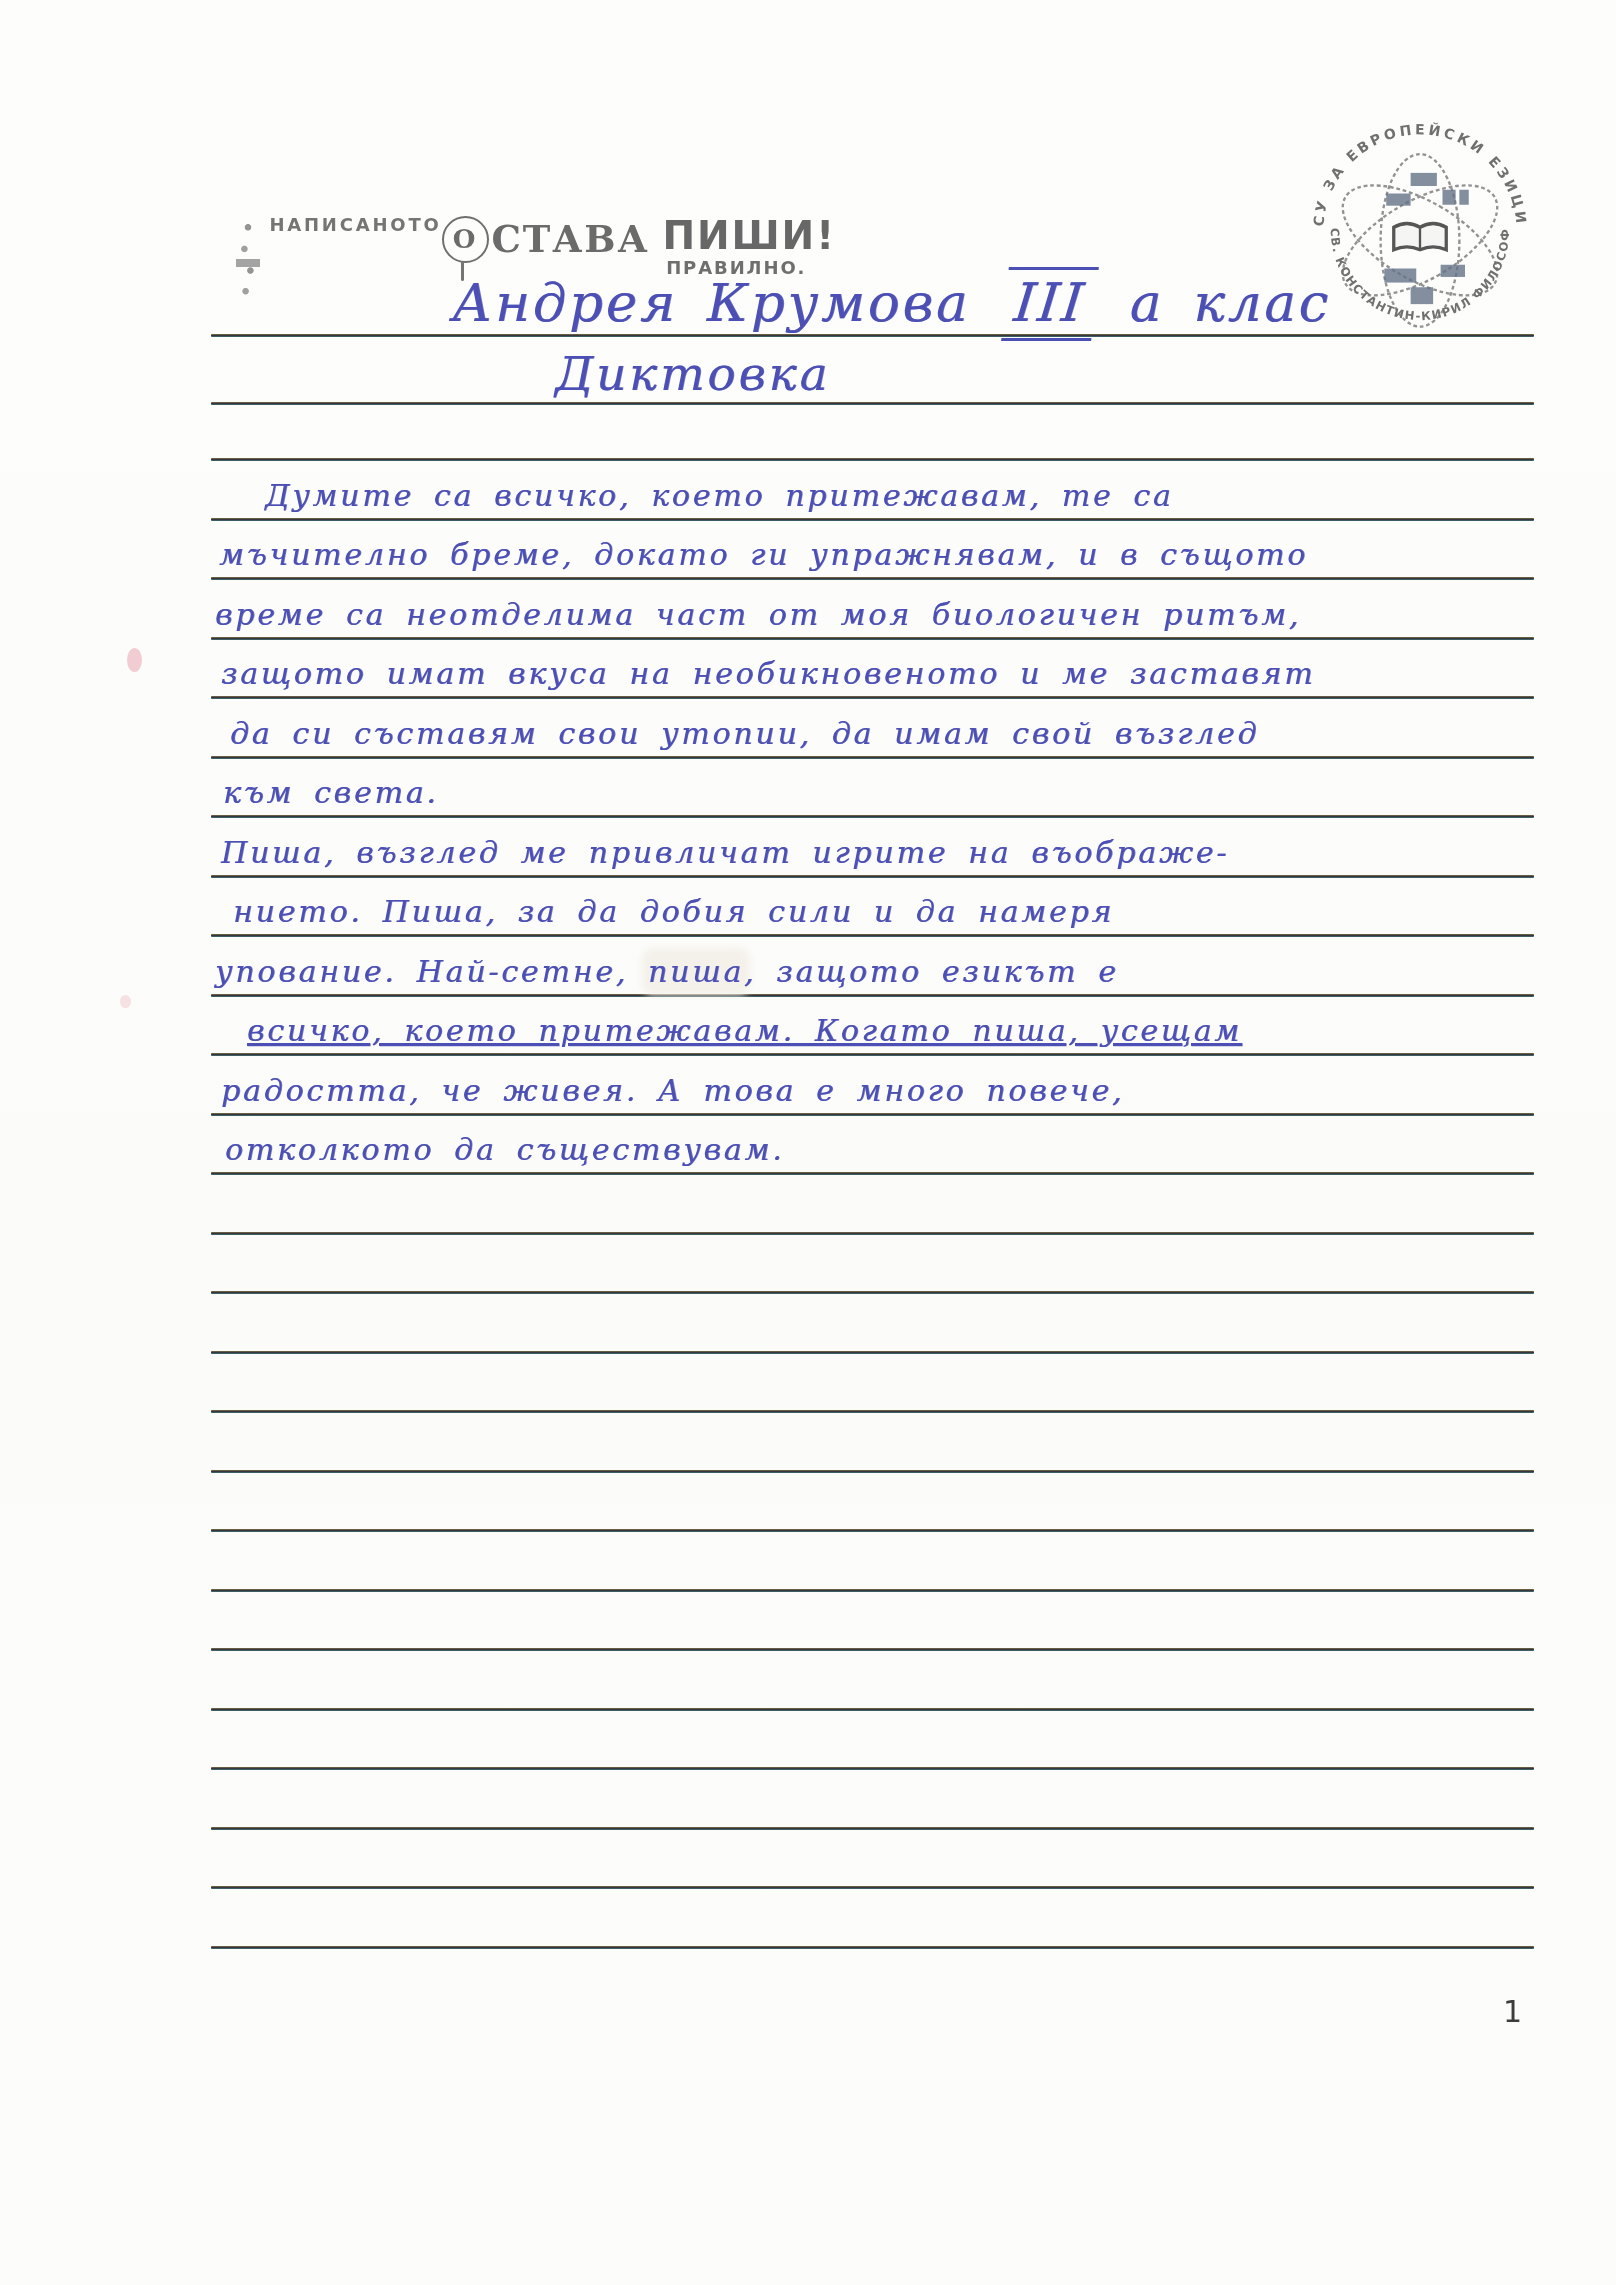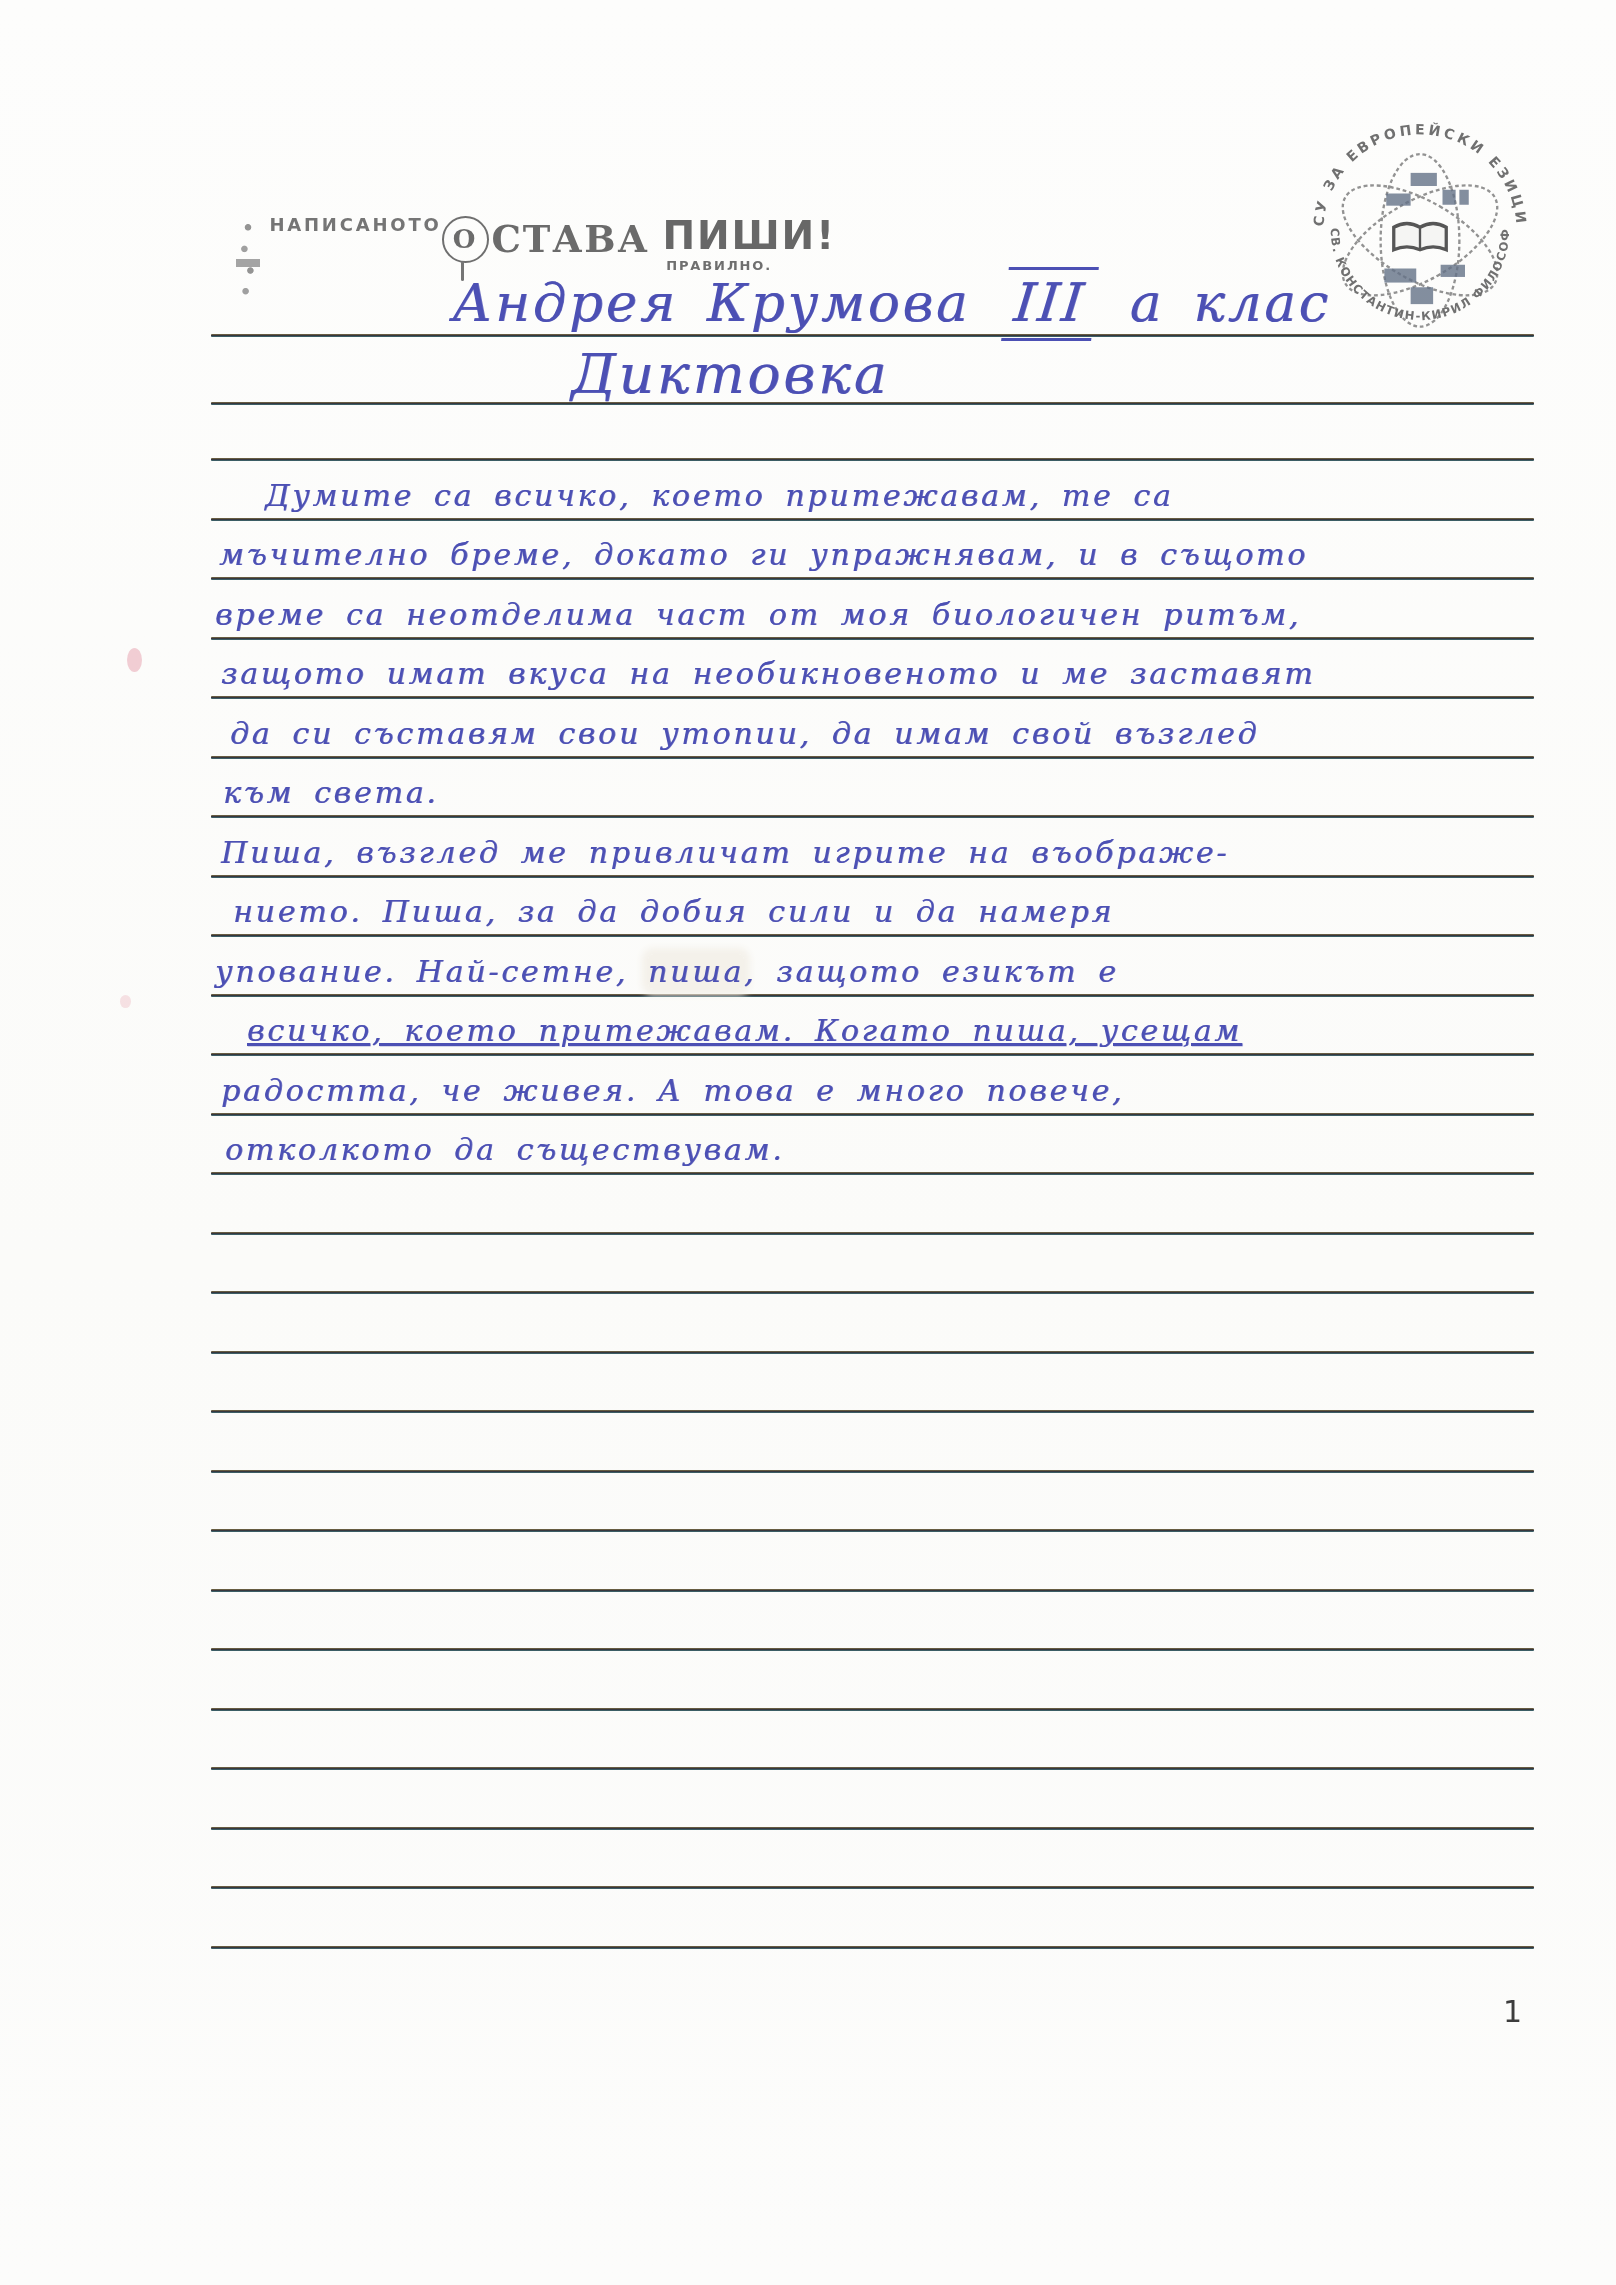--- a/index.html
+++ b/index.html
@@ -21,21 +21,21 @@
   
   .hw{
     position:absolute;
     font-family:"DejaVu Serif","Liberation Serif",serif;
     font-style:italic;
     color:#4c50b4;
     text-shadow:0.7px 0.3px 0 rgba(76,80,180,.75);
     white-space:nowrap;
   }
   .hw-title{font-size:53px;line-height:66px;letter-spacing:2.8px;word-spacing:9.4px;}
-  .hw-subtitle{font-size:55px;line-height:58px;letter-spacing:2.8px;margin-left:16px;}
+  .hw-subtitle{font-size:47px;line-height:58px;letter-spacing:2.8px;}
   .hw-line{font-size:30px;line-height:54px;letter-spacing:2.8px;word-spacing:7.5px;}
   .roman-numeral{
     display:inline-block;
     border-top:3.7px solid #4c50b4;
     border-bottom:3.7px solid #4c50b4;
     padding:0 9.4px 1.9px 9.4px;
     margin:0 5.6px;
     transform:skewX(-6deg);
   }
   .correction{
@@ -69,21 +69,21 @@
     display:inline-flex;align-items:center;justify-content:center;
     width:43px;height:43px;border:2.8px solid #6f6f6f;border-radius:50%;
     font-size:26px;margin-right:2.8px;position:relative;
   }
   .logo-o::after{
     content:"";position:absolute;left:17px;bottom:-20.6px;width:3.7px;height:20.6px;
     background:#757575;border-radius:1.9px;
   }
   .logo-pishi-col{display:flex;flex-direction:column;line-height:1;}
   .logo-pishi{font-size:39px;font-weight:900;letter-spacing:1.9px;color:#676767;}
-  .logo-pravilno{font-size:13px;font-weight:bold;letter-spacing:1.9px;color:#6f6f6f;margin-top:3.7px;align-self:flex-start;padding-left:3.7px;}
+  .logo-pravilno{font-size:18px;font-weight:bold;letter-spacing:1.9px;color:#6f6f6f;margin-top:3.7px;align-self:flex-start;padding-left:3.7px;}
 
   
   .stamp{position:absolute;left:1300px;top:111px;width:240px;height:240px;opacity:.85;}
 
   
   .page-number{
     position:absolute;left:1503px;top:1994px;
     font-size:30px;color:#3c3c3c;font-family:"DejaVu Sans",sans-serif;
   }
 

